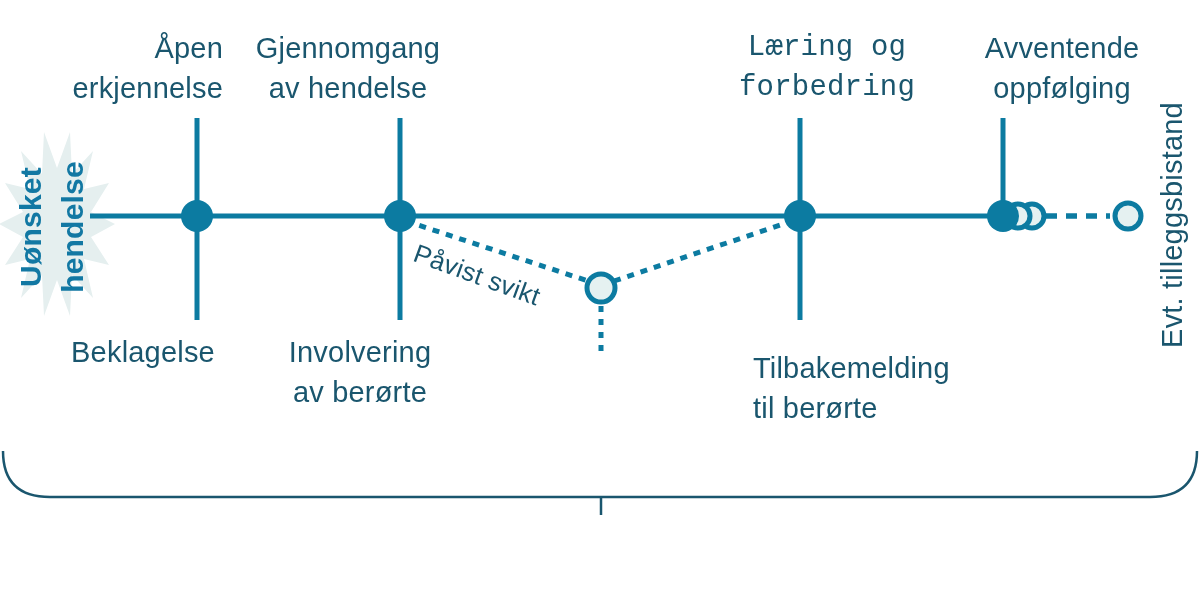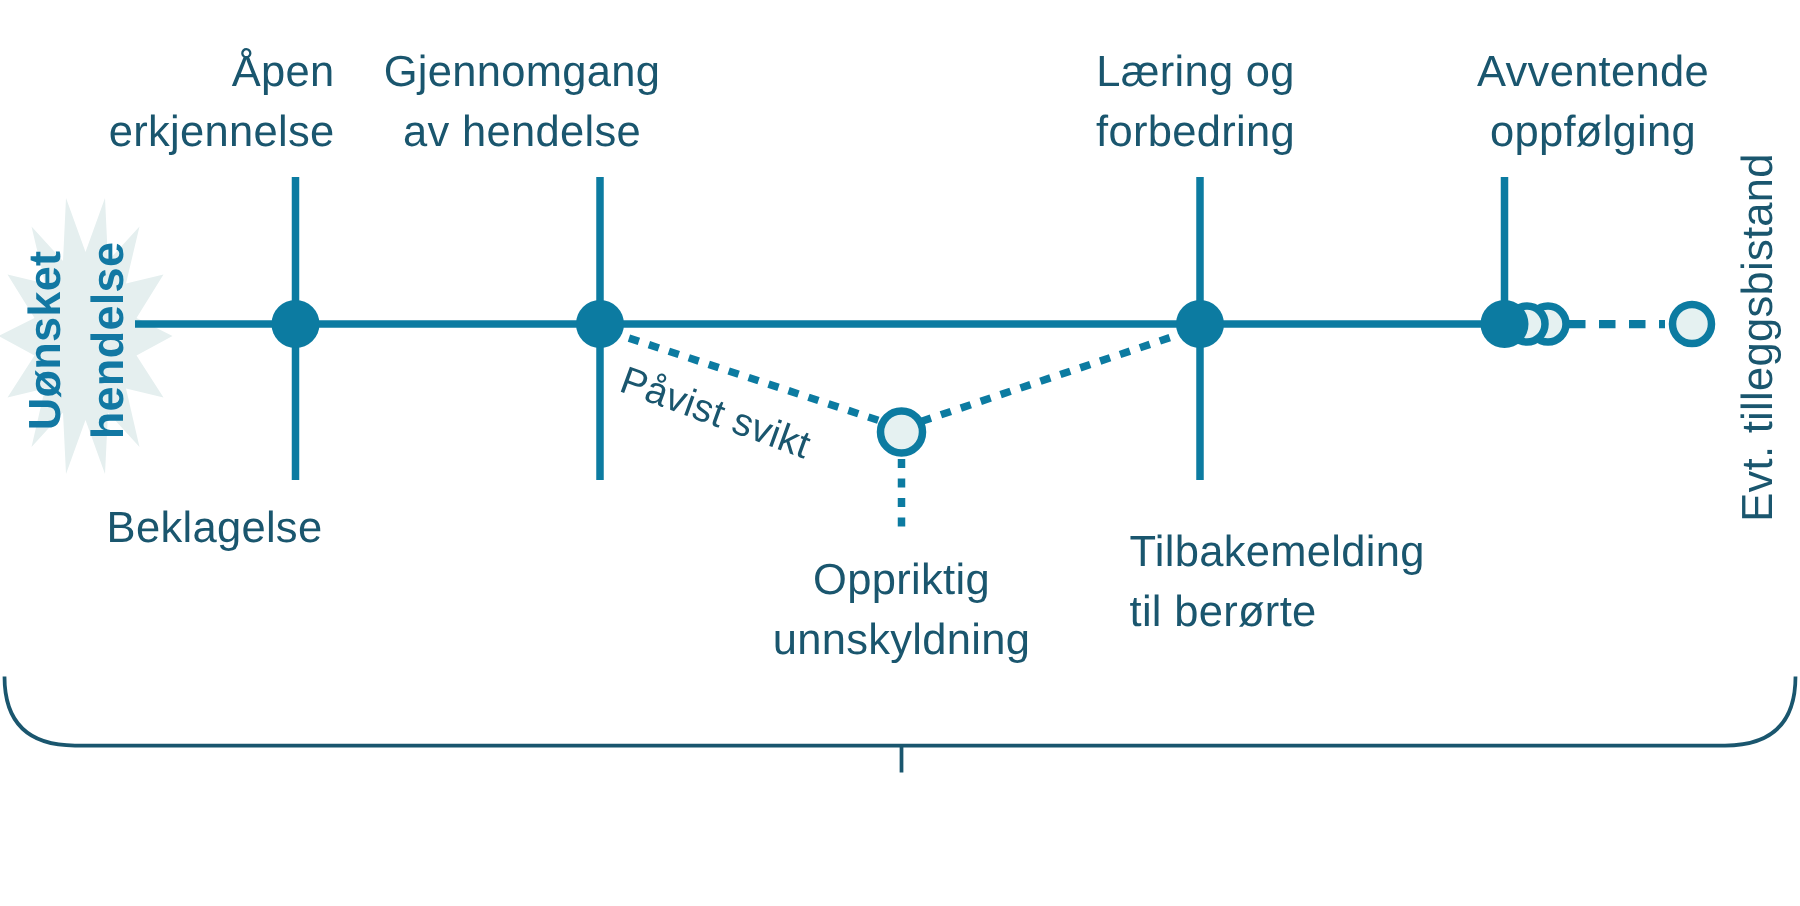--- a/index.html
+++ b/index.html
@@ -66,29 +66,29 @@
     <line x1="601" y1="497" x2="601" y2="515" stroke="#1A566E" stroke-width="2.5"></line>
   </svg>
 
   <div class="lbl burst-label rot-ccw">Uønsket
 hendelse</div>
 
   <div class="lbl center" style="left:198px;width:300px;top:28px;">Gjennomgang
 av hendelse</div>
   <div class="lbl right" style="right:977px;top:28px;">Åpen
 erkjennelse</div>
-  <div class="lbl center" style="left:647px;width:300px;top:28px;">Læring og
+  <div class="lbl center" style="left:677px;width:300px;top:28px;font-family:Liberation Mono, monospace;">Læring og
 forbedring</div>
   <div class="lbl center" style="left:912px;width:300px;top:28px;">Avventende
 oppfølging</div>
 
   <div class="lbl center" style="left:-7px;width:300px;top:332px;">Beklagelse</div>
+  <div class="lbl center" style="left:210px;width:300px;top:332px;">Involvering
+av berørte</div>
   <div class="lbl" style="left:753px;top:332px;margin-top:16px;">Tilbakemelding
 til berørte</div>
 
   <div class="lbl detour-label">Påvist svikt</div>
-  <div class="lbl center" style="left:450px;width:302px;top:367px;">Oppriktig
-unnskyldning</div>
 
   <div class="lbl side-label rot-ccw">Evt. tilleggsbistand</div>
 
 
 </div>
 
 </body></html>

